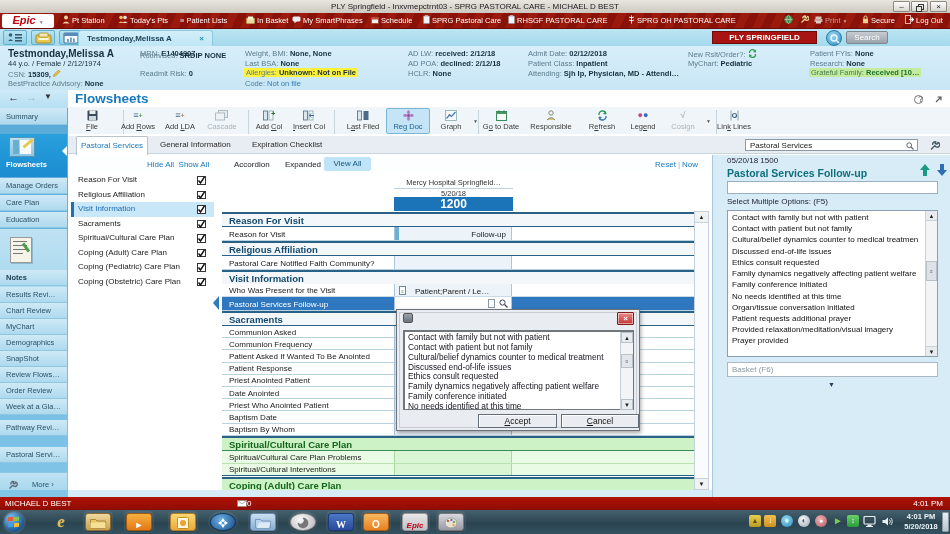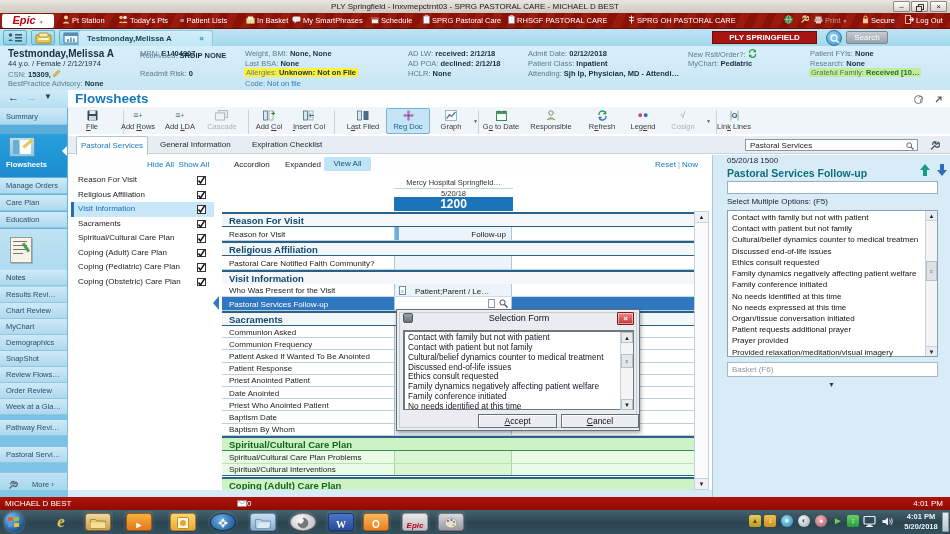--- a/index.html
+++ b/index.html
@@ -198,21 +198,21 @@
 <div class="sbitem" style="top:122px">Education</div>
 <div style="position:absolute;left:0;top:139px;width:67px;height:60px;background:linear-gradient(#bfe2f3,#a8d8ee)">
  <div style="position:absolute;left:10px;top:8px;width:22px;height:26px;background:#f6f3e8;border:1px solid #999;box-shadow:1px 1px 0 #8cb8d0">
   <div style="position:absolute;left:2px;top:3px;width:14px;height:1px;background:#777"></div>
   <div style="position:absolute;left:2px;top:7px;width:14px;height:1px;background:#777"></div>
   <div style="position:absolute;left:2px;top:11px;width:14px;height:1px;background:#777"></div>
   <div style="position:absolute;left:2px;top:15px;width:10px;height:1px;background:#777"></div>
   <div style="position:absolute;left:10px;top:8px;width:10px;height:3px;background:#4a9e4a;transform:rotate(55deg)"></div>
  </div>
 </div>
-<div class="sbitem" style="top:180px;font-weight:normal;color:#1c3c50">Notes</div>
+<div class="sbitem" style="top:180px;font-weight:bold;color:#1c3c50">Notes</div>
 <div class="sbitem" style="top:197px">Results Revi…</div>
 <div class="sbitem" style="top:213px">Chart Review</div>
 <div class="sbitem" style="top:229px">MyChart</div>
 <div class="sbitem" style="top:245px">Demographics</div>
 <div class="sbitem" style="top:261px">SnapShot</div>
 <div class="sbitem" style="top:277px">Review Flows…</div>
 <div class="sbitem" style="top:293px">Order Review</div>
 <div class="sbitem" style="top:309px">Week at a Gla…</div>
 <div class="sbitem" style="top:330px">Pathway Revi…</div>
 <div class="sbitem" style="top:357px">Pastoral Servi…</div>
@@ -504,41 +504,39 @@
 <div class="abs" style="left:727px;top:210px;width:211px;height:147px;background:#fff;border:1px solid #8aa0b2">
 <div style="position:absolute;left:1px;top:1px;width:196px">
 <div class="li">Contact with family but not with patient</div>
 <div class="li">Contact with patient but not family</div>
 <div class="li">Cultural/belief dynamics counter to medical treatmen</div>
 <div class="li">Discussed end-of-life issues</div>
 <div class="li">Ethics consult requested</div>
 <div class="li">Family dynamics negatively affecting patient welfare</div>
 <div class="li">Family conference initiated</div>
 <div class="li">No needs identified at this time</div>
-<div class="li">No needs expressed at this time</div>
 <div class="li">Organ/tissue conversation initiated</div>
 <div class="li">Patient requests additional prayer</div>
+<div class="li">Provided relaxation/meditation/visual imagery</div>
 <div class="li">Prayer provided</div>
-<div class="li">Provided relaxation/meditation/visual imagery</div>
 </div>
 <div style="position:absolute;right:0;top:0;width:12px;height:145px;background:#f2f4f6;border-left:1px solid #c8d2da">
  <div style="position:absolute;left:0;top:0;width:11px;height:10px;background:#e8ecef;border-bottom:1px solid #c8d2da;text-align:center;font-size:6px;line-height:10px;color:#222">▲</div>
  <div style="position:absolute;left:0;bottom:0;width:11px;height:10px;background:#e8ecef;border-top:1px solid #c8d2da;text-align:center;font-size:6px;line-height:10px;color:#222">▼</div>
  <div style="position:absolute;left:0;top:50px;width:11px;height:20px;background:#dde2e7;border:1px solid #b8c2ca;text-align:center;font-size:5px;line-height:18px;color:#667">≡</div>
 </div>
 </div>
 <div class="abs" style="left:727px;top:362px;width:211px;height:15px;background:#fff;border:1px solid #aab8c4;font-size:8px;color:#8a98a4;line-height:14px;padding-left:4px">Basket (F6)</div>
 <div class="abs" style="left:828px;top:381px;font-size:7px;color:#336">▼</div>
 </div>
 
 <div id="dialog">
 <div class="abs" style="left:396px;top:309px;width:244px;height:122px;background:#e9ecf1;border:1px solid #6a7178;box-shadow:1px 2px 4px rgba(0,0,0,.35)">
  <div style="position:absolute;left:2px;top:2px;width:238px;height:116px;border:1px solid #c8cdd4"></div>
  <div style="position:absolute;left:6px;top:3px;width:10px;height:10px;background:linear-gradient(#9aa2ac,#6a727c);border:1px solid #555;border-radius:2px"></div>
- <div style="position:absolute;left:0;top:3px;width:244px;text-align:center;font-size:9px;color:#101018">Selection Form</div>
  <div style="position:absolute;right:5px;top:2px;width:17px;height:13px;background:linear-gradient(#ee8a8a,#c13234);border:1px solid #7e1a1a;border-radius:1px;color:#fff;font-size:8px;font-weight:bold;text-align:center;line-height:12px;box-shadow:inset 0 0 0 1px rgba(255,255,255,.5)">×</div>
  <div style="position:absolute;left:6px;top:20px;width:231px;height:80px;background:#fff;border:1px solid #70787e;border-top-width:2px;border-left-width:2px">
   <div style="position:absolute;left:0;top:1px;width:212px">
    <div class="dli">Contact with family but not with patient</div>
    <div class="dli">Contact with patient but not family</div>
    <div class="dli">Cultural/belief dynamics counter to medical treatment</div>
    <div class="dli">Discussed end-of-life issues</div>
    <div class="dli">Ethics consult requested</div>
    <div class="dli">Family dynamics negatively affecting patient welfare</div>
    <div class="dli">Family conference initiated</div>

